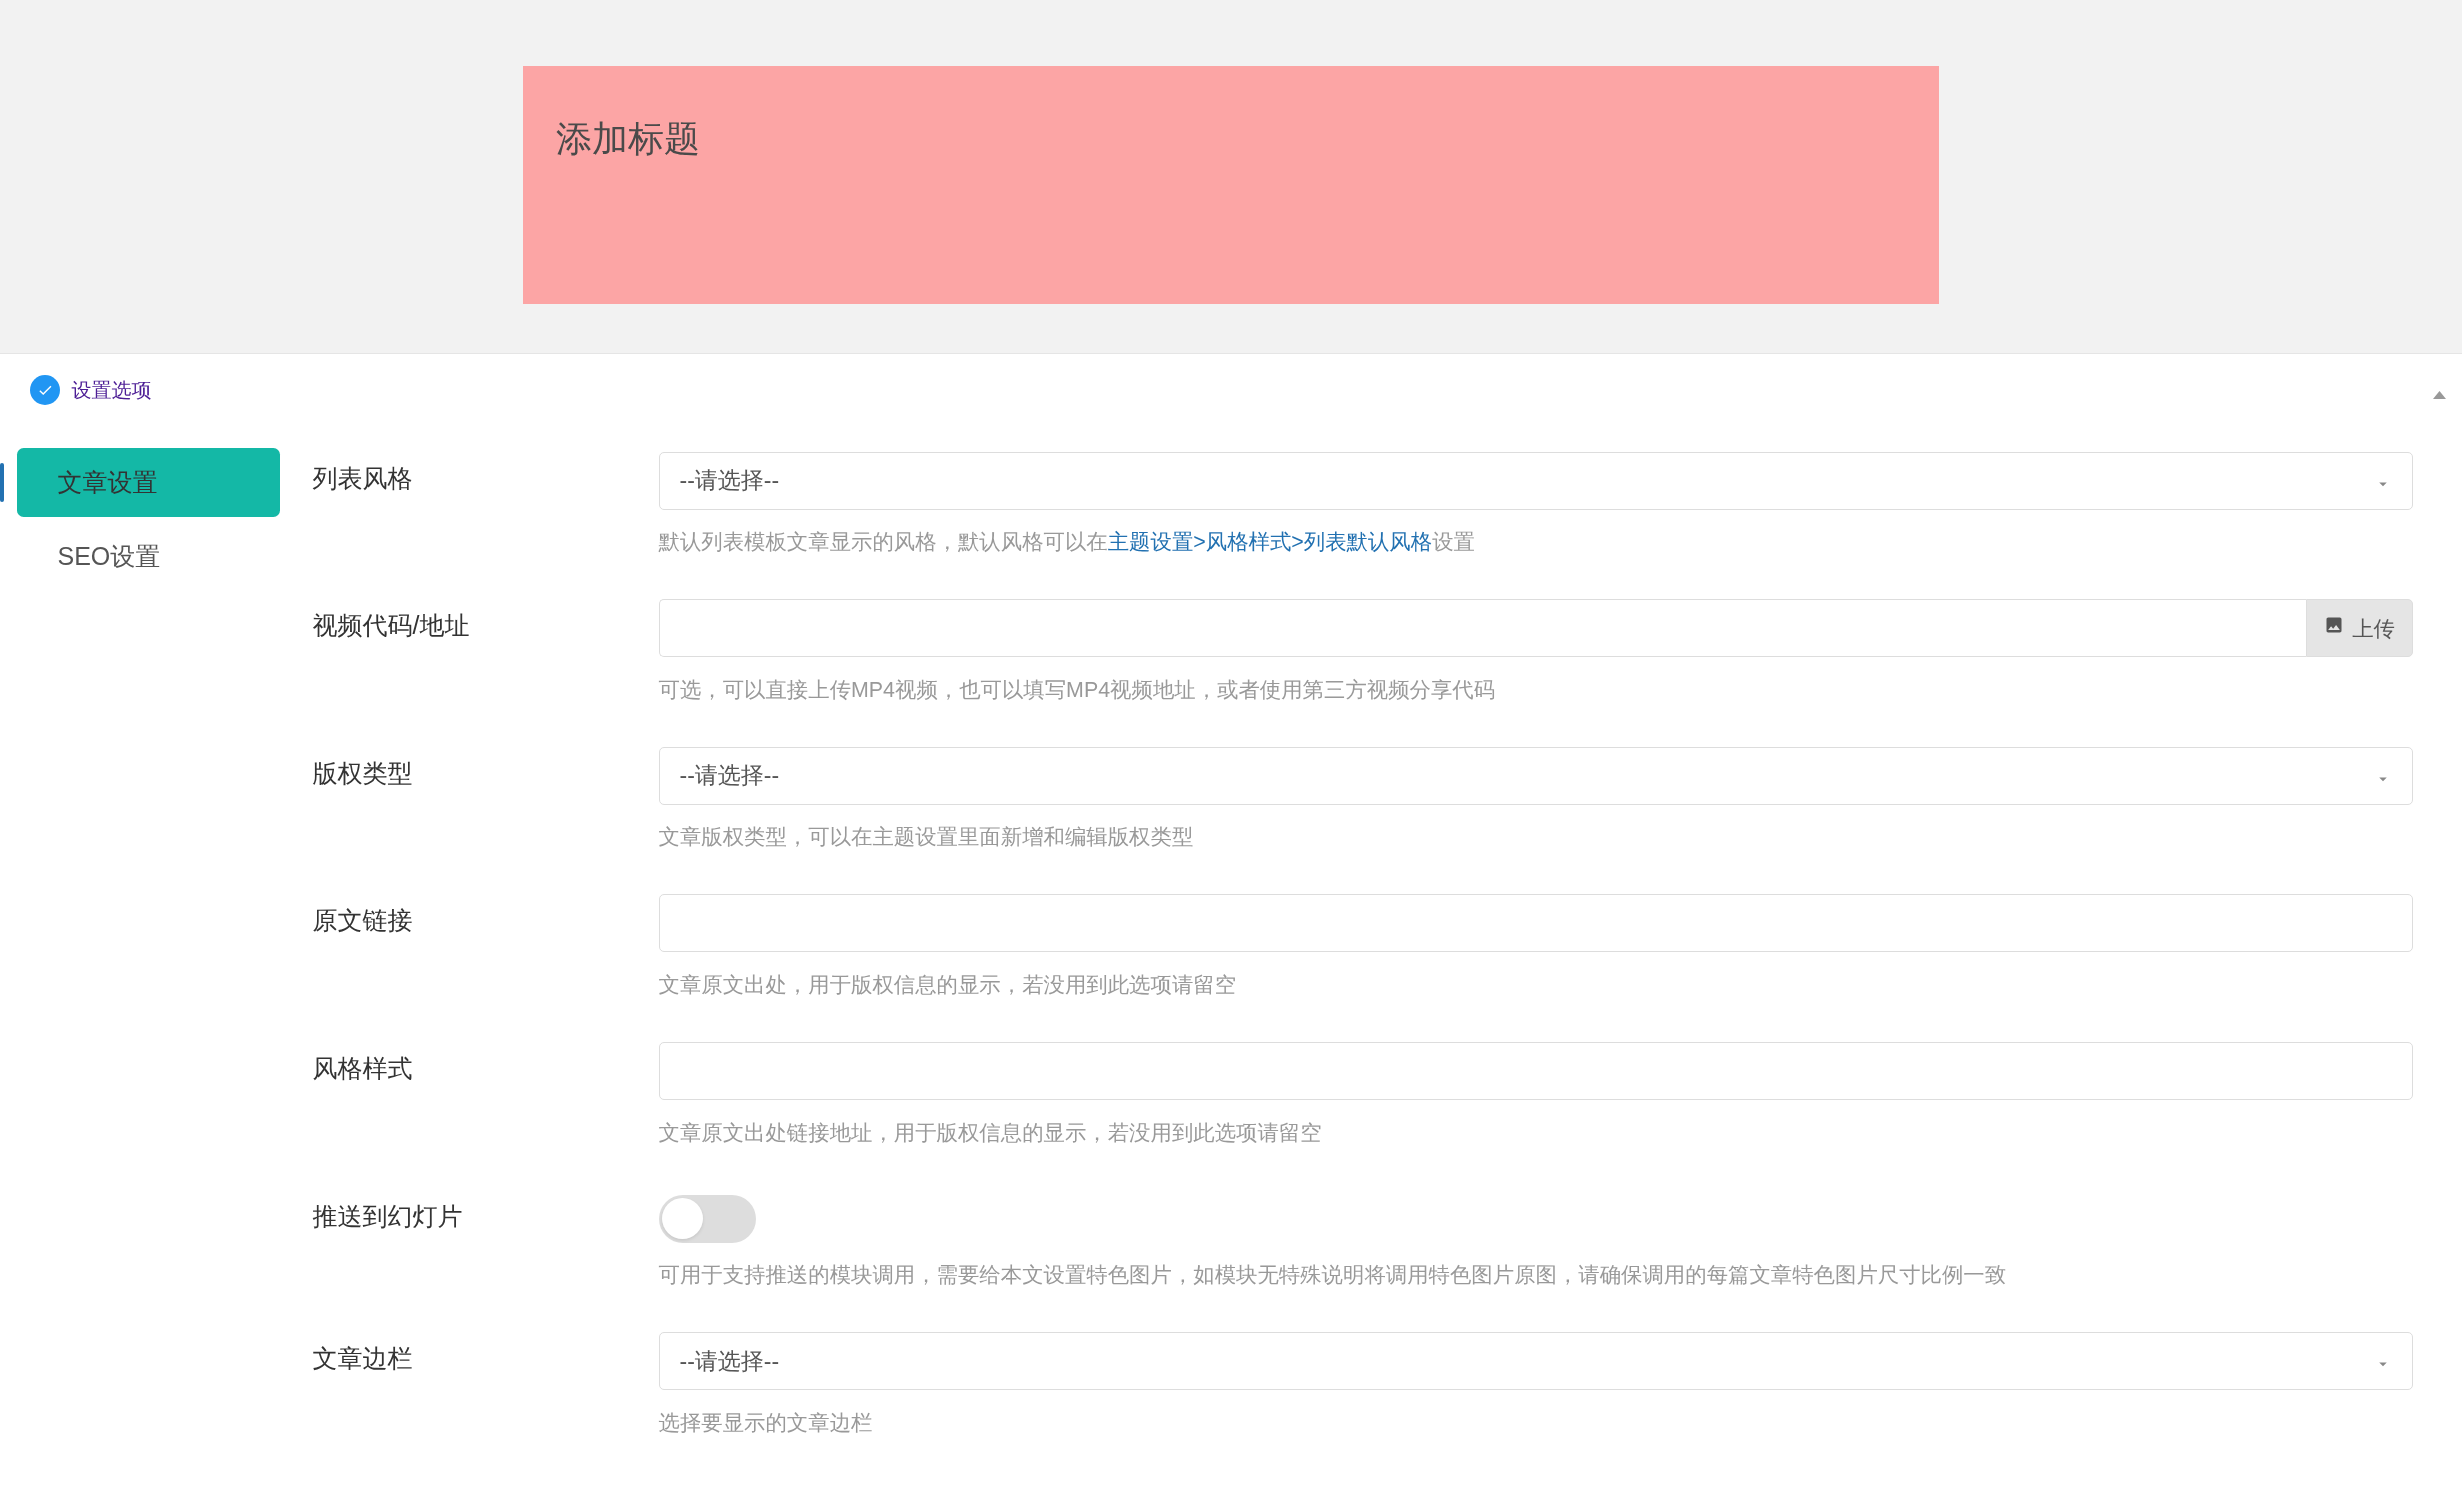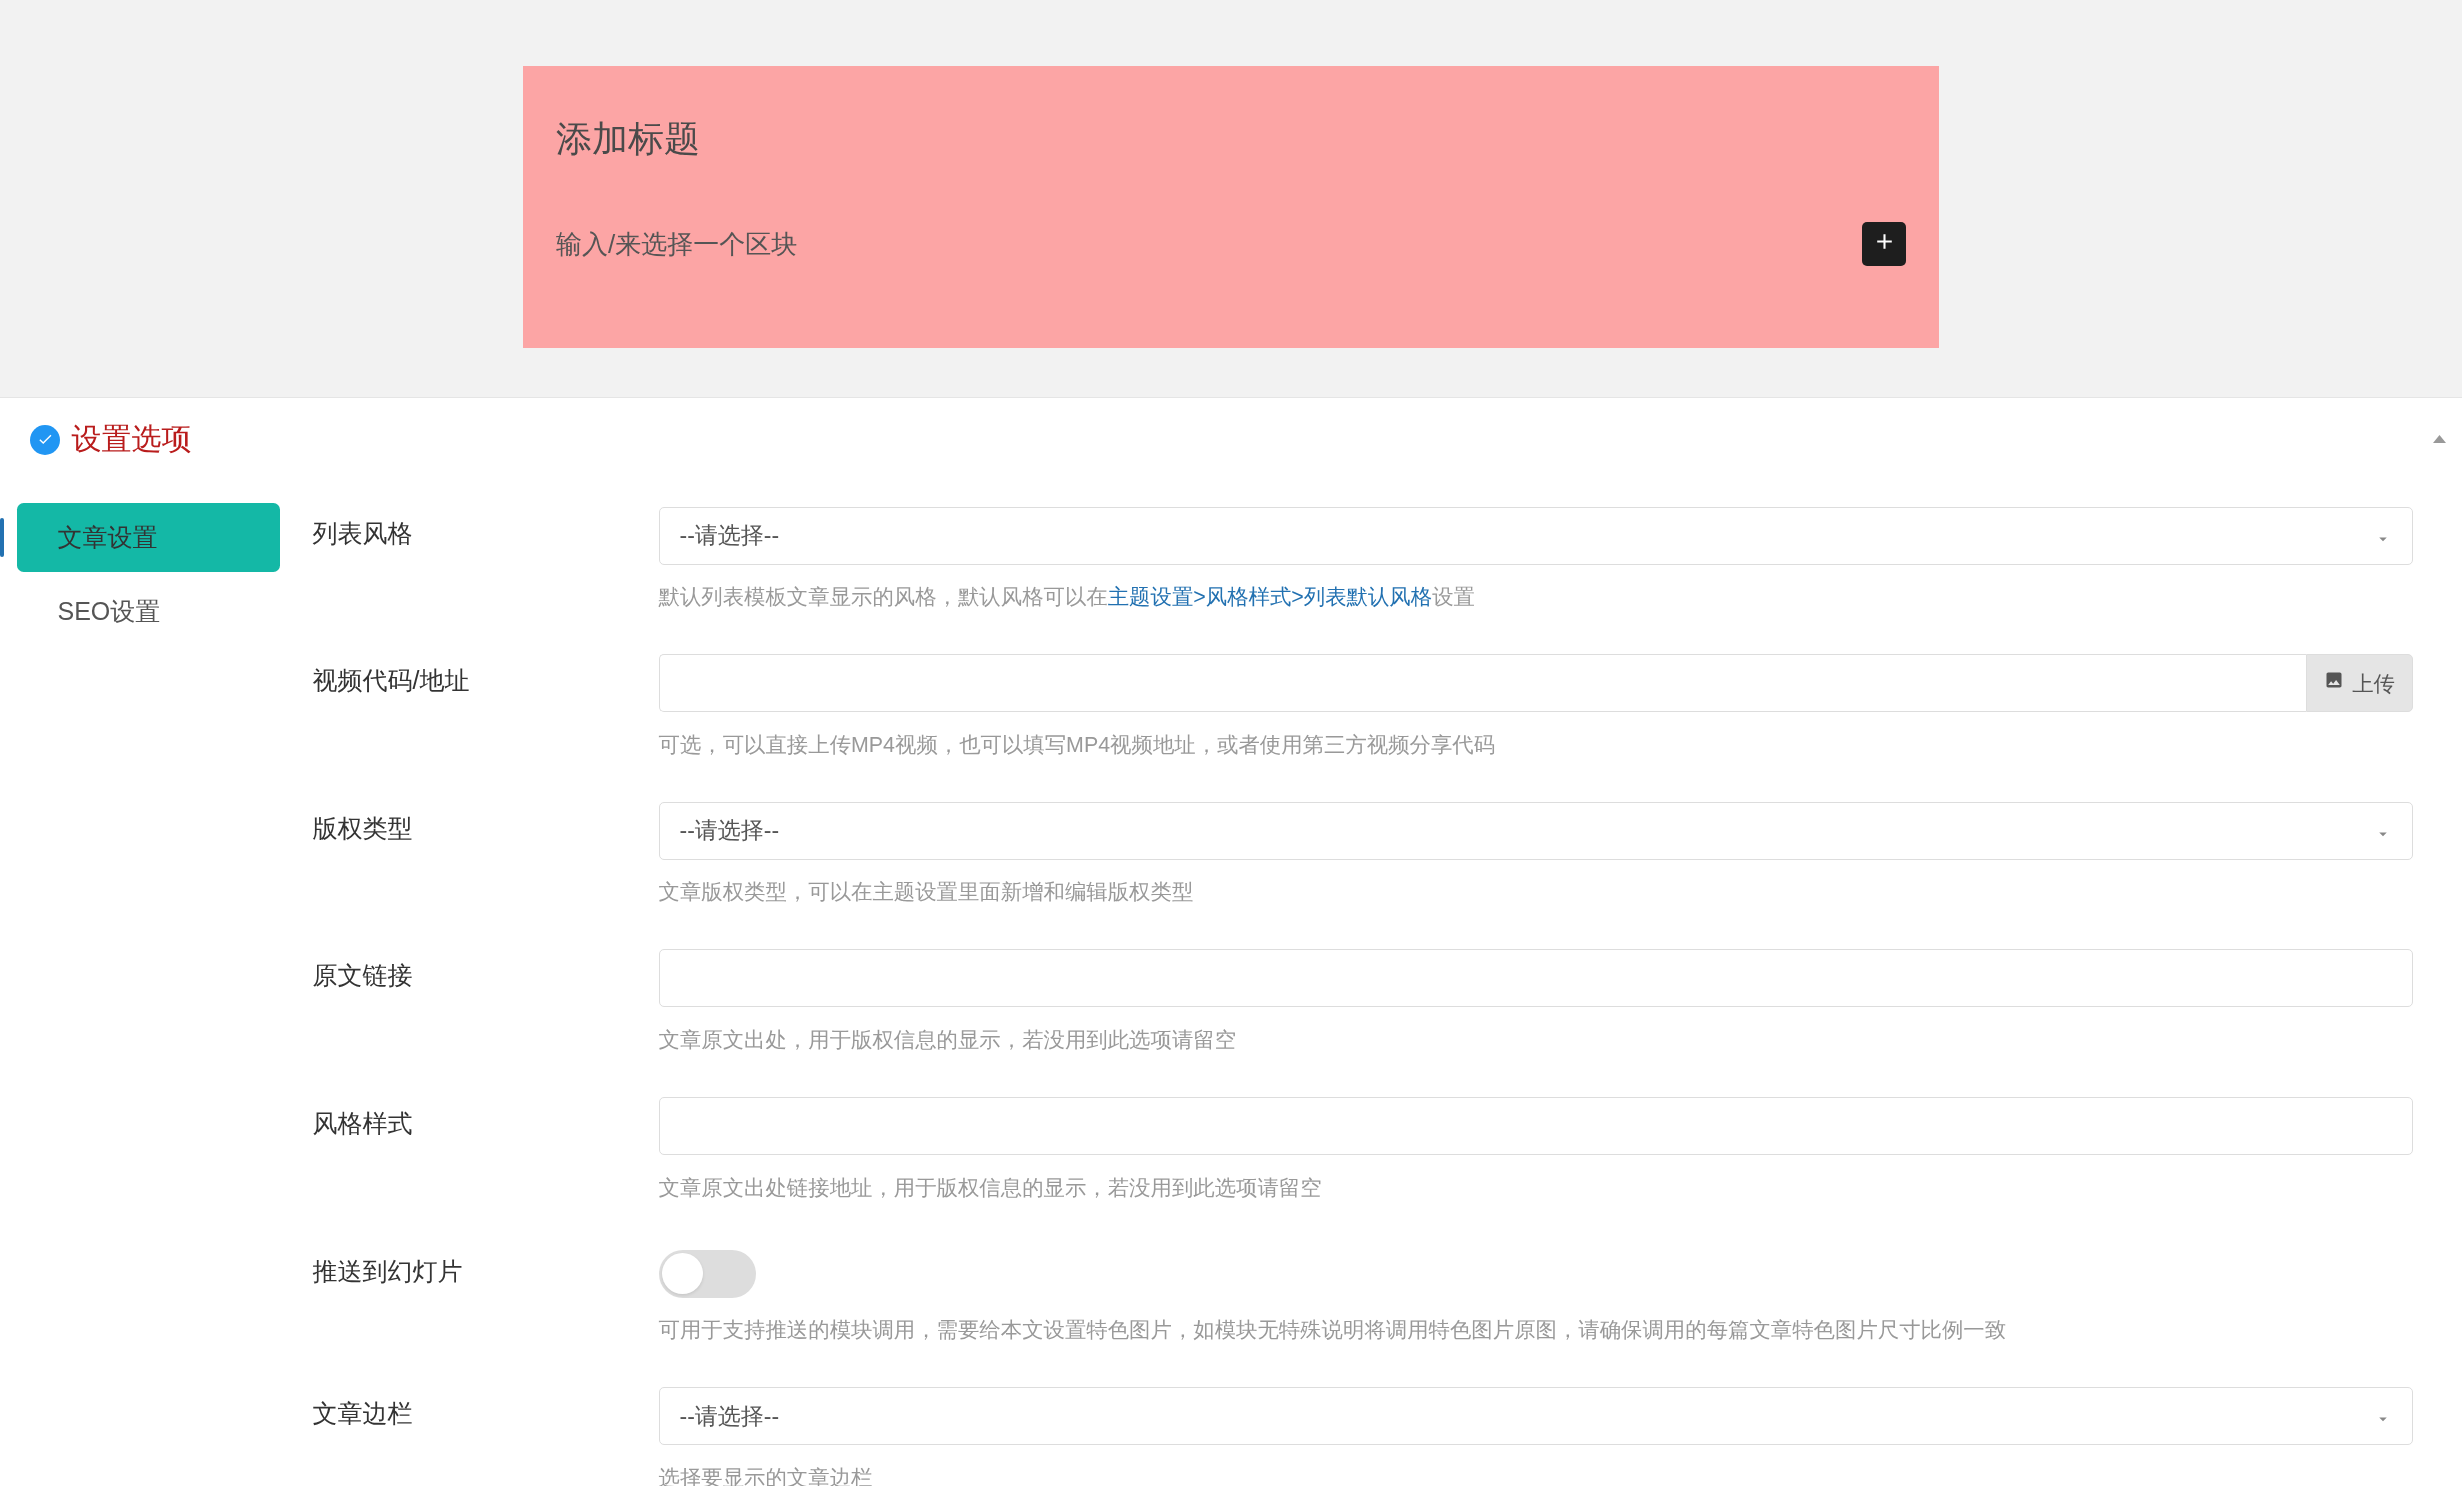--- a/index.html
+++ b/index.html
@@ -76,22 +76,22 @@
       align-items: center;
       justify-content: center;
       margin-right: 11.5px;
     }
     .settings-icon svg {
       width: 16.5px;
       height: 16.5px;
       fill: #fff;
     }
     .settings-title {
-      font-size: 30px;
-      color: #b91c1c;
+      font-size: 20px;
+      color: #4c1d95;
     }
     .collapse-arrow {
       position: absolute;
       right: 16.5px;
       top: 25px;
     }
     .collapse-arrow svg {
       width: 13px;
       height: 10px;
       fill: #999;
@@ -228,30 +228,20 @@
       left: 3.3px;
       box-shadow: 0 1.6px 3.3px rgba(0,0,0,0.1);
     }
   </style>
 </head>
 <body>
 
 <div class="editor-area">
   <div class="editor-card">
     <div class="title-input">添加标题</div>
-    <div class="block-row">
-      <div class="block-placeholder">输入/来选择一个区块</div>
-      <div class="add-btn">
-        <span>
-          <svg viewBox="0 0 24 24">
-              <path d="M19 13h-6v6h-2v-6H5v-2h6V5h2v6h6v2z"></path>
-            </svg>
-        </span>
-      </div>
-    </div>
   </div>
 </div>
 
 <div class="divider"></div>
 
 <div class="settings-section">
   <div class="settings-header">
     <div class="settings-icon">
       <svg viewBox="0 0 24 24">
           <path d="M9 16.17L4.83 12l-1.42 1.41L9 19 21 7l-1.41-1.41z"></path>

